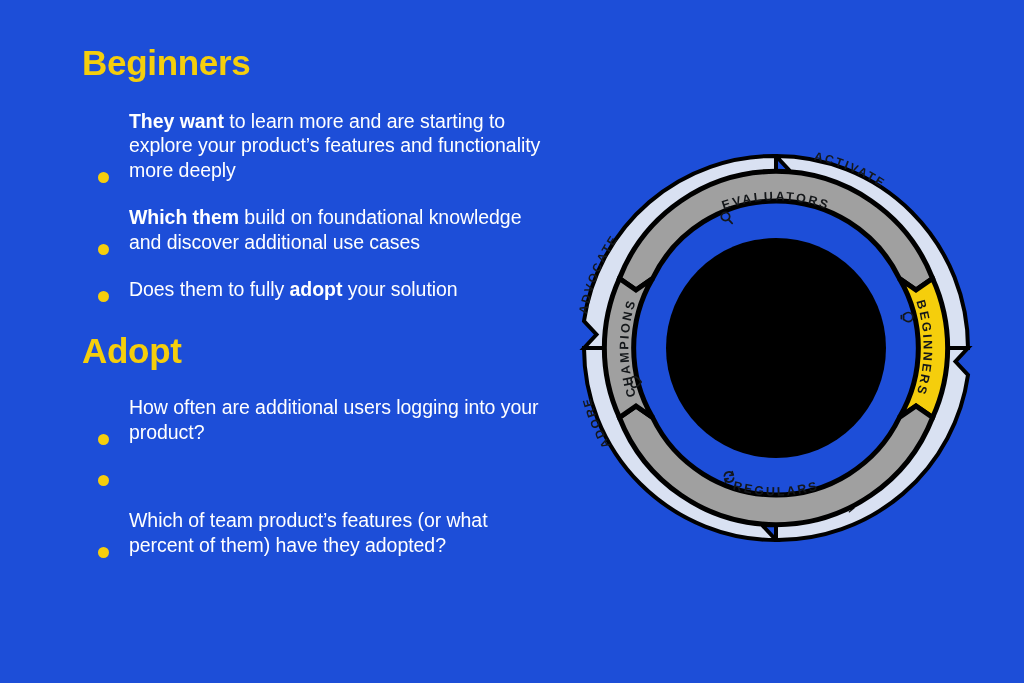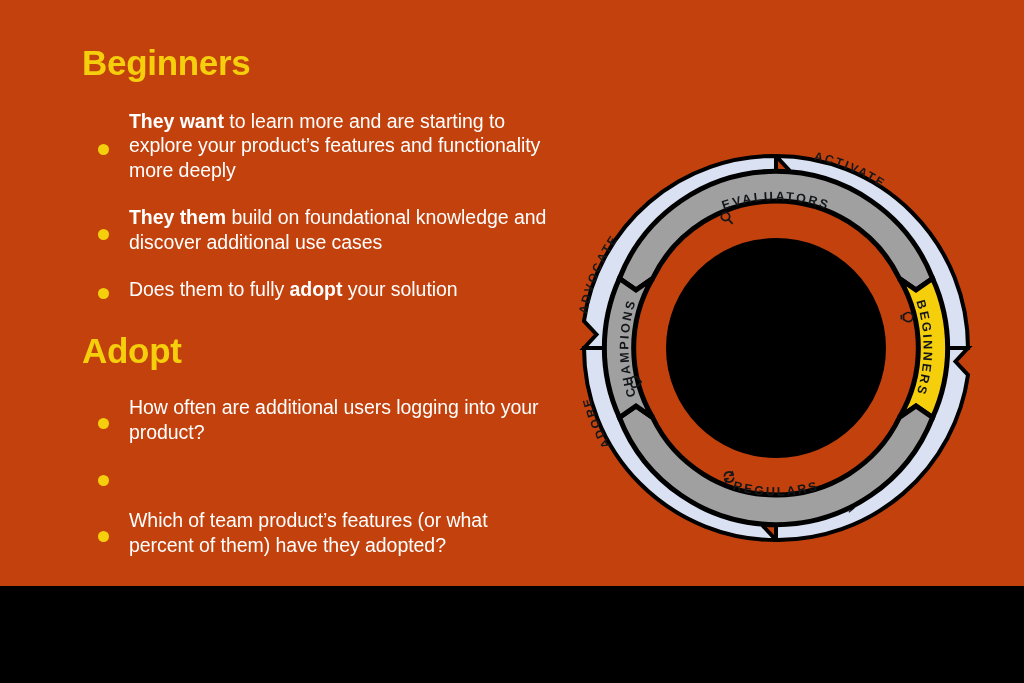--- a/index.html
+++ b/index.html
@@ -12,22 +12,22 @@
   }
 
   body {
     font-family: "Liberation Sans", sans-serif;
     position: relative;
   }
 
   .slide {
     position: relative;
     width: 1024px;
-    height: 586px;
-    background: #c2410c;
+    height: 683px;
+    background: #1d4ed8;
   }
 
   
   .content {
     position: absolute;
     left: 82px;
     top: 44px;
     width: 470px;
   }
 
@@ -40,21 +40,21 @@
   }
 
   .section-title.first { margin-bottom: 26px; }
   .section-title.second { margin-top: 30px; margin-bottom: 24px; }
 
   .bullets { list-style: none; }
 
   .bullet {
     position: relative;
     display: flex;
-    align-items: center;
+    align-items: flex-end;
     margin-bottom: 22px;
   }
 
   .bullet-dot {
     flex: 0 0 auto;
     width: 11px;
     height: 11px;
     border-radius: 50%;
     background: #F5CE0C;
     margin-top: 8px;
@@ -108,21 +108,21 @@
 
     <h1 class="section-title first">Beginners</h1>
 
     <ul class="bullets">
       <li class="bullet">
         <span class="bullet-dot"></span>
         <span class="bullet-text"><b>They want</b><span> to learn more and are starting to explore your product’s features and functionality more deeply</span></span>
       </li>
       <li class="bullet">
         <span class="bullet-dot"></span>
-        <span class="bullet-text"><b>They them</b><span> build on foundational knowledge and discover additional use cases</span></span>
+        <span class="bullet-text"><b>Which them</b><span> build on foundational knowledge and discover additional use cases</span></span>
       </li>
       <li class="bullet">
         <span class="bullet-dot"></span>
         <span class="bullet-text"><span>Does them to fully </span><b>adopt</b><span> your solution</span></span>
       </li>
     </ul>
 
     <h1 class="section-title second">Adopt</h1>
 
     <ul class="bullets">

